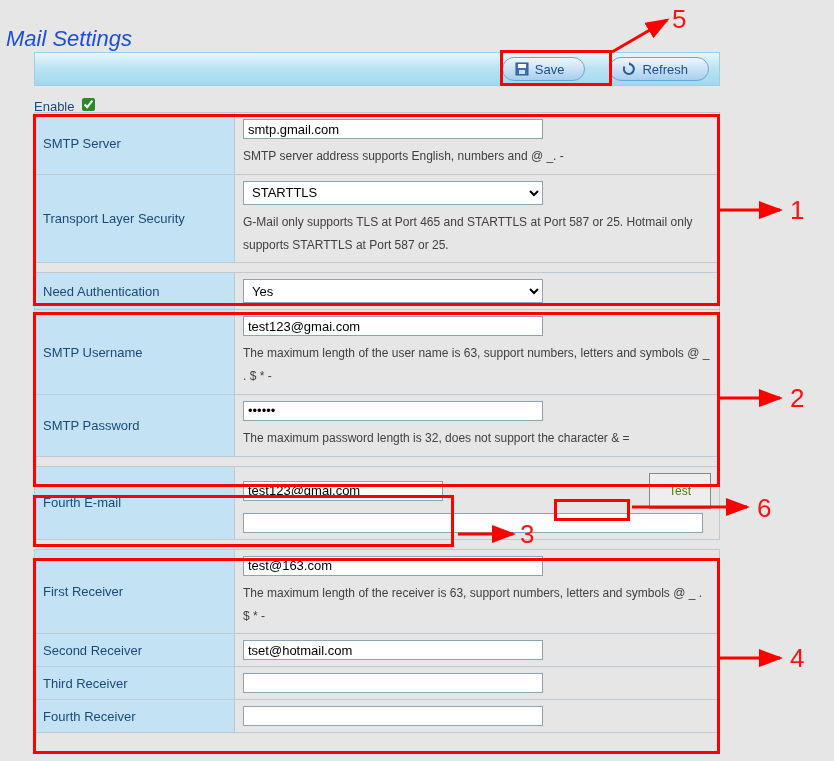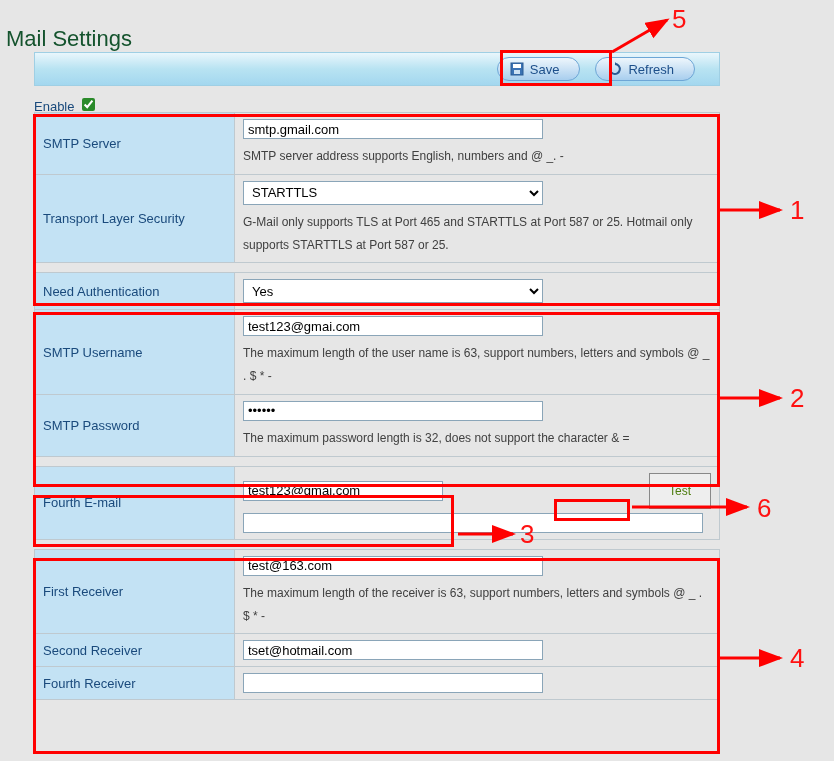--- a/index.html
+++ b/index.html
@@ -11,38 +11,39 @@
     width: 834px;
     height: 761px;
     position: relative;
     overflow: hidden;
     color: #222;
   }
   .page-title {
     position: absolute;
     top: 26px;
     left: 6px;
-    color: #14532d;
+    color: #1d4ed8;
     font-size: 22px;
     font-weight: normal;
     margin: 0;
+    font-style: italic;
   }
   .topbar {
     position: absolute;
     left: 34px;
     top: 52px;
     width: 686px;
     height: 34px;
     background: linear-gradient(#e9f6fc, #b8e3f2 50%, #a3d7ef);
     border: 1px solid #9fcfe4;
     display: flex;
     align-items: center;
     justify-content: flex-end;
-    padding-right: 24px;
-    gap: 15px;
+    padding-right: 10px;
+    gap: 24px;
   }
   .pill-btn {
     display: inline-flex;
     align-items: center;
     gap: 6px;
     height: 24px;
     padding: 0 20px 0 12px;
     border: 1px solid #6da6d6;
     border-radius: 12px;
     background: linear-gradient(#eef6fc, #a8ceee);
@@ -248,20 +249,26 @@
       <div class="hint">The maximum length of the receiver is 63, support numbers, letters and symbols @ _ . $ * -</div>
     </td>
   </tr>
   <tr>
     <td class="label">Second Receiver</td>
     <td class="content">
       <input type="text" value="tset@hotmail.com" style="">
     </td>
   </tr>
   <tr>
+    <td class="label">Third Receiver</td>
+    <td class="content">
+      <input type="text" value="" style="">
+    </td>
+  </tr>
+  <tr>
     <td class="label">Fourth Receiver</td>
     <td class="content">
       <input type="text" value="" style="">
     </td>
   </tr>
 </tbody>
   </table>
 
 <div class="red-box" style="left:33px;top:114px;width:687px;height:192px;"></div>
 <div class="red-box" style="left:33px;top:312px;width:687px;height:175px;"></div>

